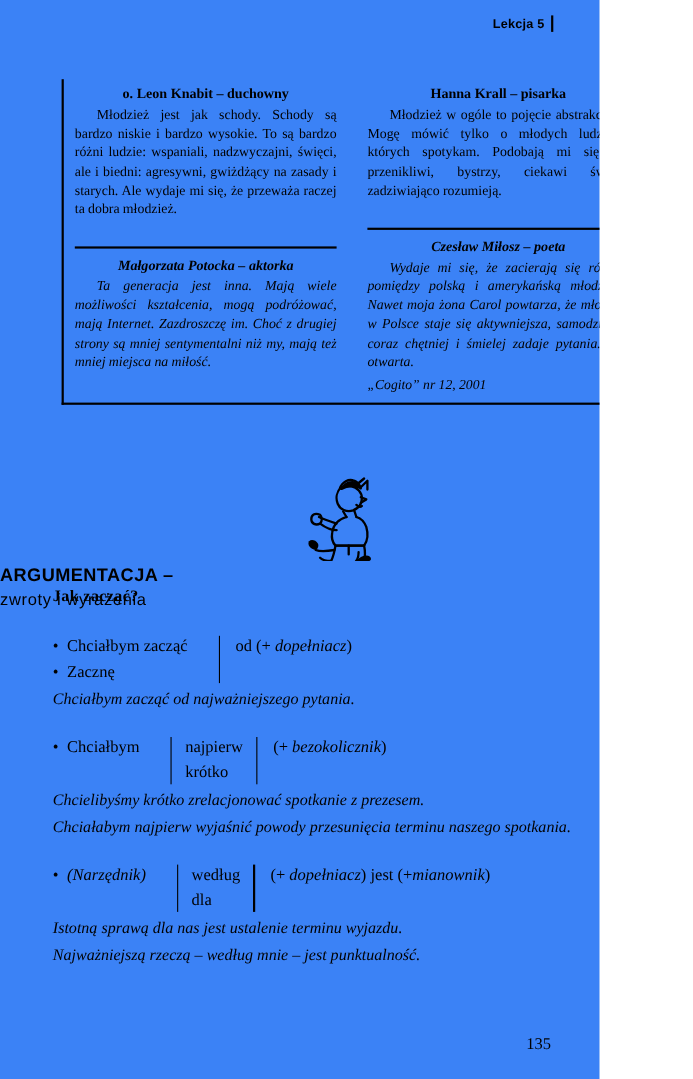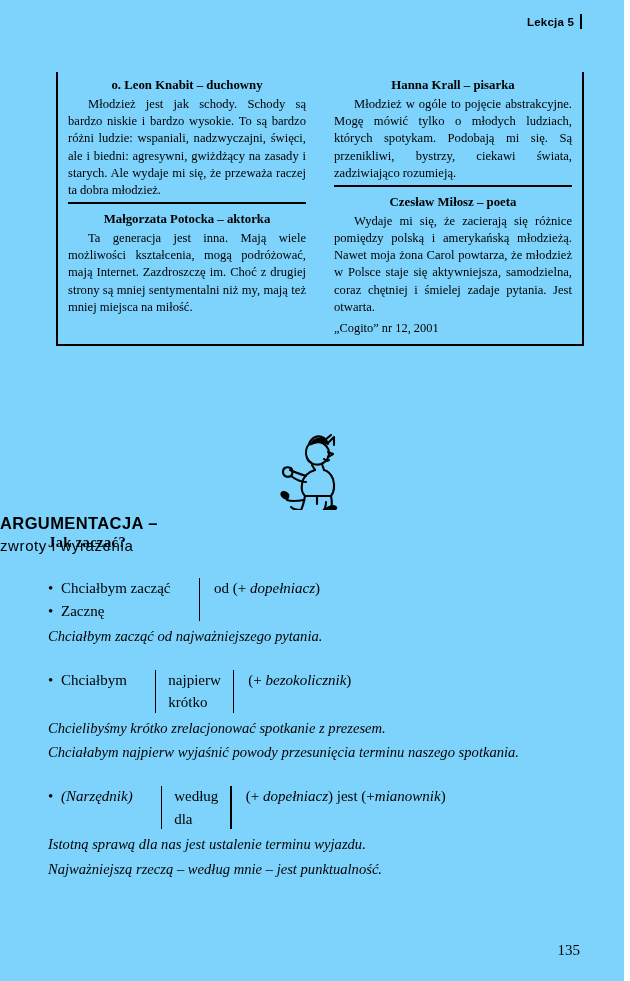--- a/index.html
+++ b/index.html
@@ -2,23 +2,23 @@
 <html><head>
 <meta charset="utf-8">
 <style>
   html, body {
     margin: 0;
     padding: 0;
     background: #ffffff;
   }
   .page {
     position: relative;
-    width: 624px;
+    width: 545px;
     height: 981px;
-    background: #7dd3fc;
+    background: #3b82f6;
     overflow: hidden;
     font-family: "Liberation Serif", serif;
     color: #000000;
   }
 
   
   .runhead {
     position: absolute;
     top: 14px;
     right: 42px;
@@ -58,22 +58,23 @@
     padding: 0 10px 6px 10px;
   }
   .qcol-left { padding-right: 14px; }
   .qcol-right { padding-left: 14px; }
 
   .quote {
     padding-top: 4px;
   }
   .quote.sep {
     border-top: 2px solid #000;
-    margin-top: 3px;
+    margin-top: 25px;
     padding-top: 6px;
+    font-style: italic;
   }
   .q-title {
     font-family: "Liberation Serif", serif;
     font-weight: bold;
     font-size: 12.8px;
     text-align: center;
     margin: 2px 0 2px 0;
     line-height: 1.25;
   }
   .q-body {

